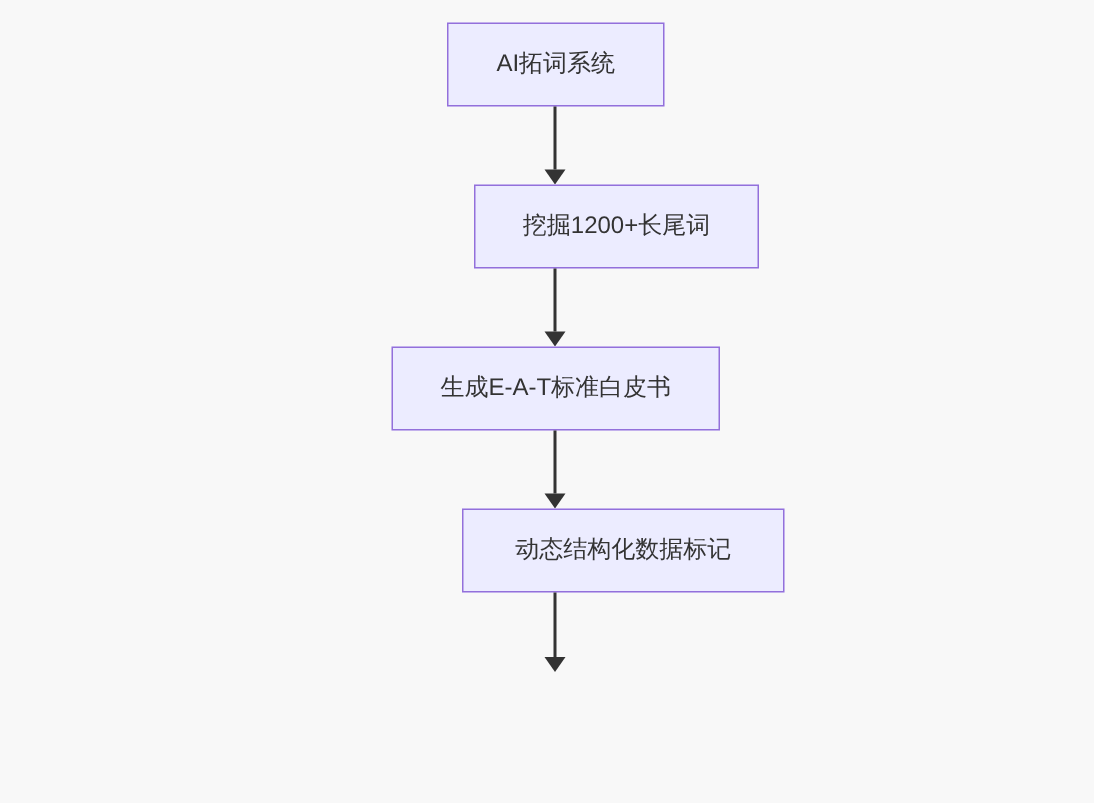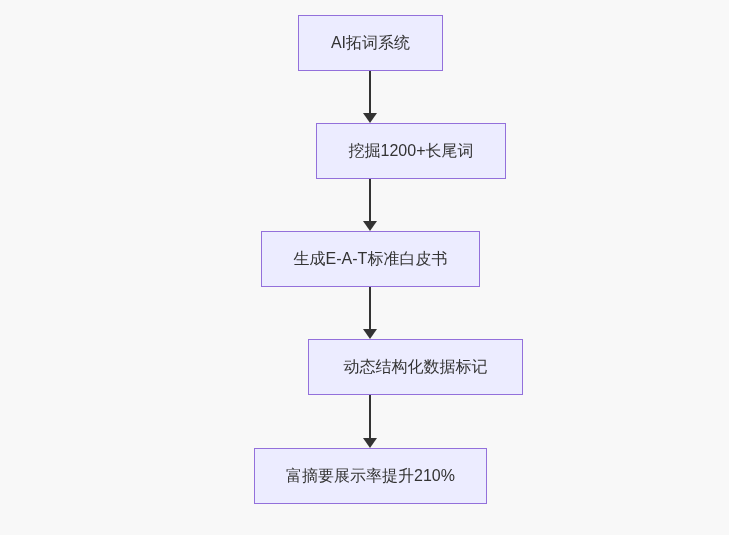--- a/index.html
+++ b/index.html
@@ -89,17 +89,14 @@
 
   <div class="node" style="left:264px; top:339px; width:215px; height:56px;margin-left:44px;">
     <span>动态结构化数据标记</span>
   </div>
 
   <div class="edge" style="left:363px; top:395px; height:53px;">
     <div class="edge-line"></div>
     <div class="edge-arrowhead"></div>
   </div>
 
-  <div class="node" style="left:254px; top:448px; width:233px; height:56px;">
-    <span>富摘要展示率提升210%</span>
-  </div>
 
 </div>
 
 </body></html>

